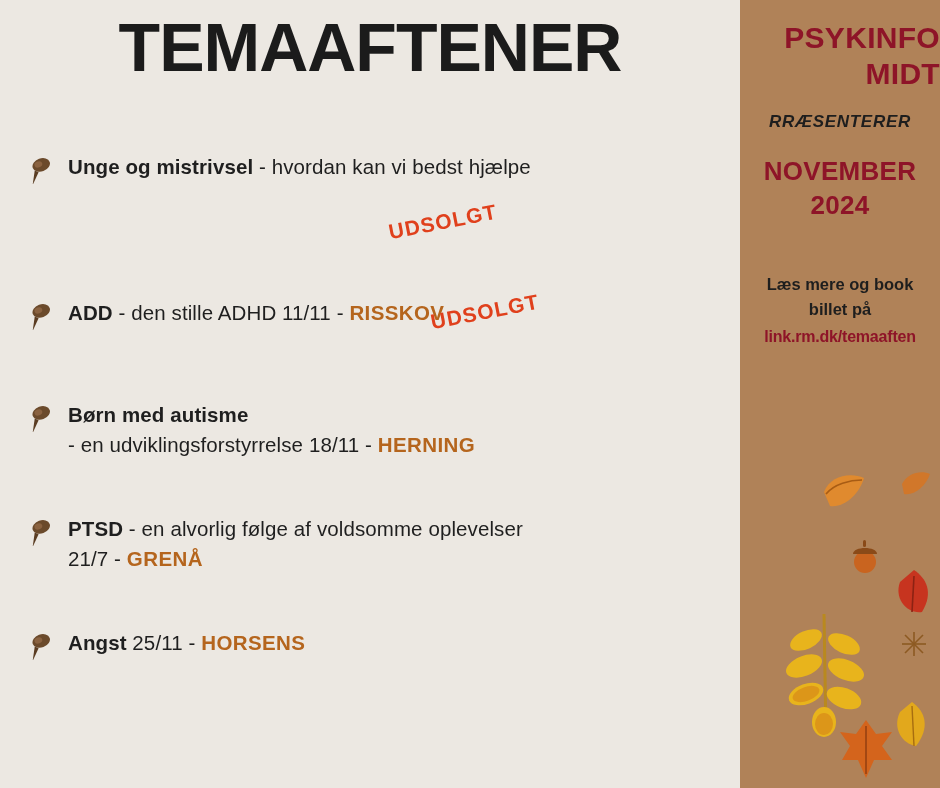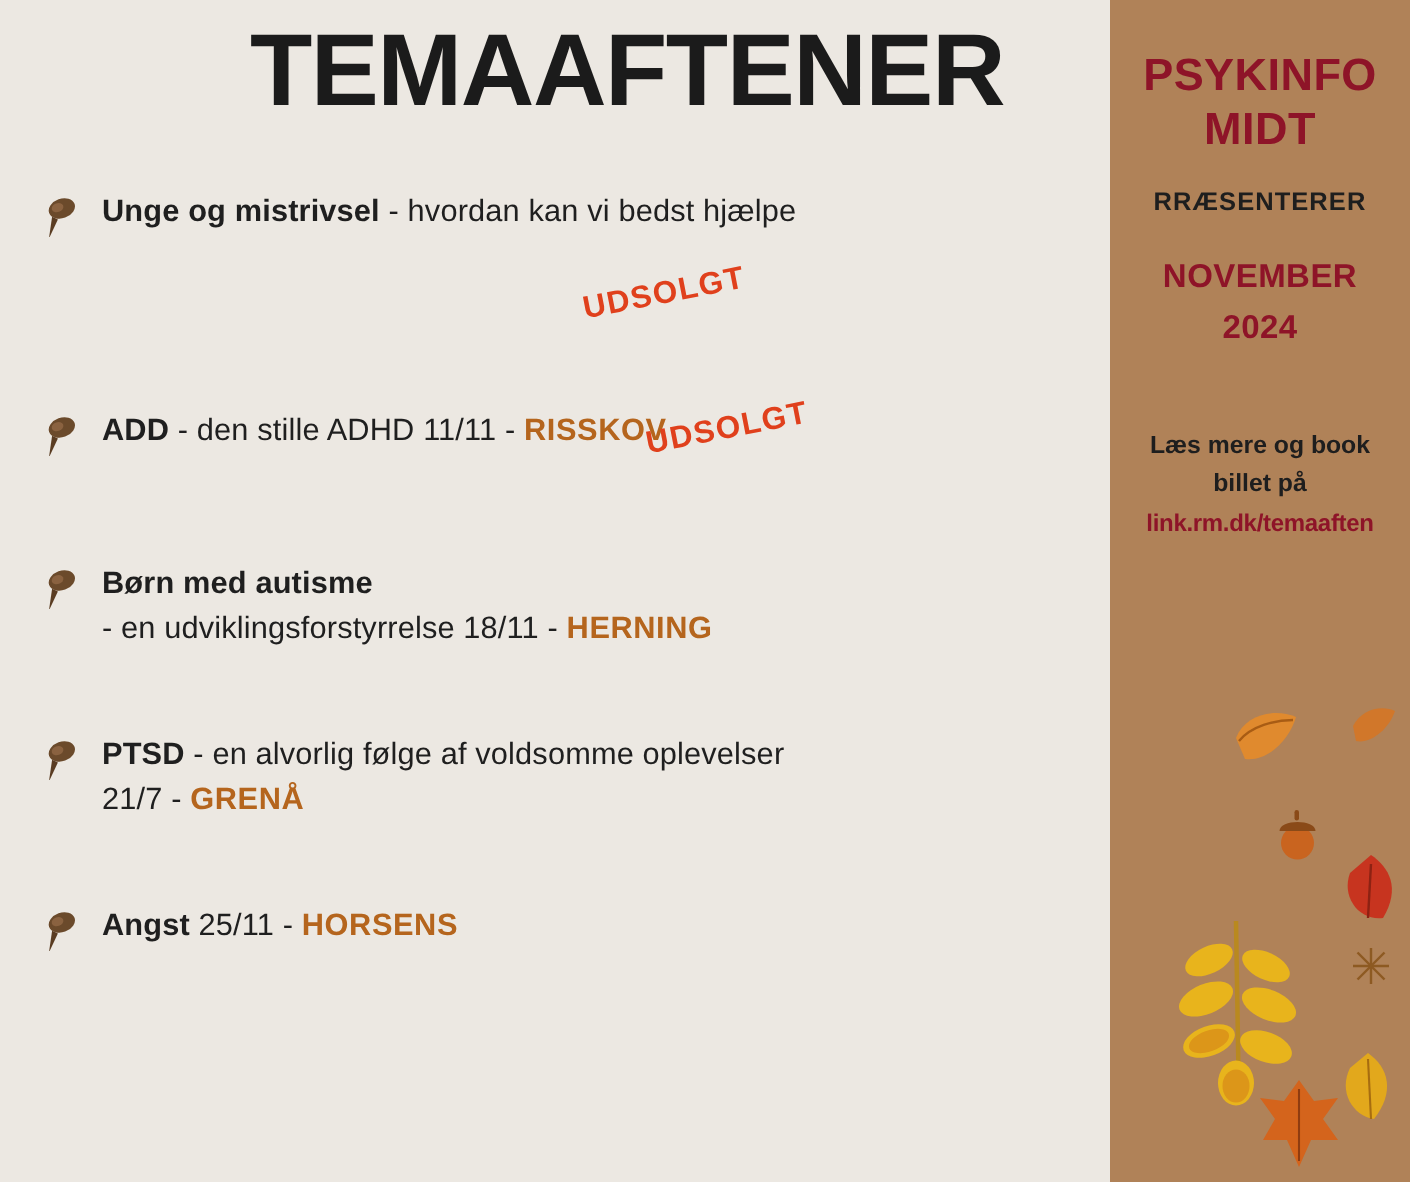--- a/index.html
+++ b/index.html
@@ -33,25 +33,24 @@
     left: 0;
     top: 8px;
     width: 740px;
     text-align: center;
     font-family: "Liberation Sans", sans-serif;
     font-weight: bold;
     font-size: 68px;
     letter-spacing: -1px;
     color: #1b1b1b;
     white-space: nowrap;
-    padding-left: 48px;
   }
   .events {
     position: absolute;
-    top: 126px;
+    top: 152px;
     left: 0;
     width: 740px;
   }
   .event {
     position: relative;
     padding-left: 68px;
     margin-bottom: 0;
     box-sizing: border-box;
   }
   .event-line {
@@ -87,41 +86,42 @@
   
   .right {
     position: relative;
     width: 200px;
     height: 788px;
     background: #b08258;
     box-sizing: border-box;
     overflow: hidden;
   }
   .brand {
-    margin-top: 33px;
-    text-align: center;
+    margin-top: 20px;
+    text-align: right;
     font-weight: bold;
     font-size: 30px;
     line-height: 36px;
     color: #8e1428;
     letter-spacing: 0.3px;
   }
   .presents {
     margin-top: 20px;
     text-align: center;
     font-weight: bold;
     font-size: 17px;
     color: #1e1e1e;
     letter-spacing: 0.7px;
+    font-style: italic;
   }
   .month {
     margin-top: 22px;
     text-align: center;
     font-weight: bold;
-    font-size: 22px;
+    font-size: 26px;
     line-height: 34px;
     color: #8e1428;
     letter-spacing: 0.3px;
   }
   .book-info {
     margin-top: 50px;
     text-align: center;
     font-size: 16.5px;
     line-height: 25px;
     color: #1e1e1e;

